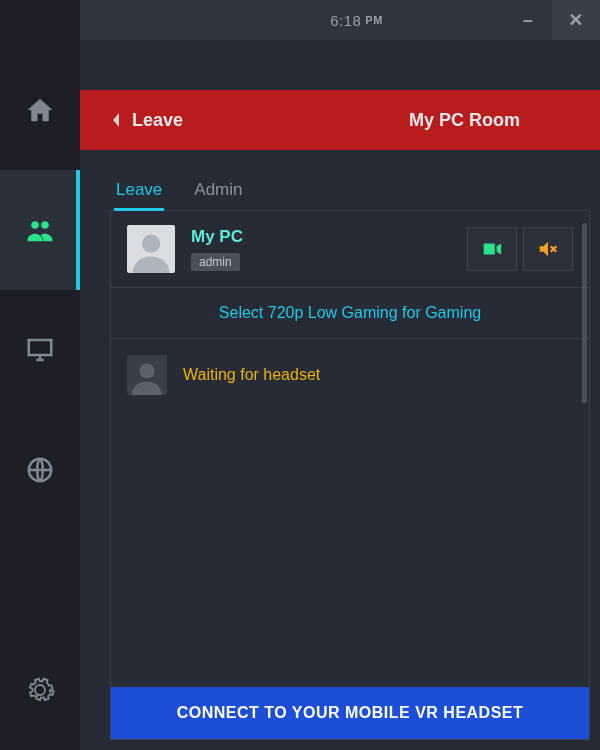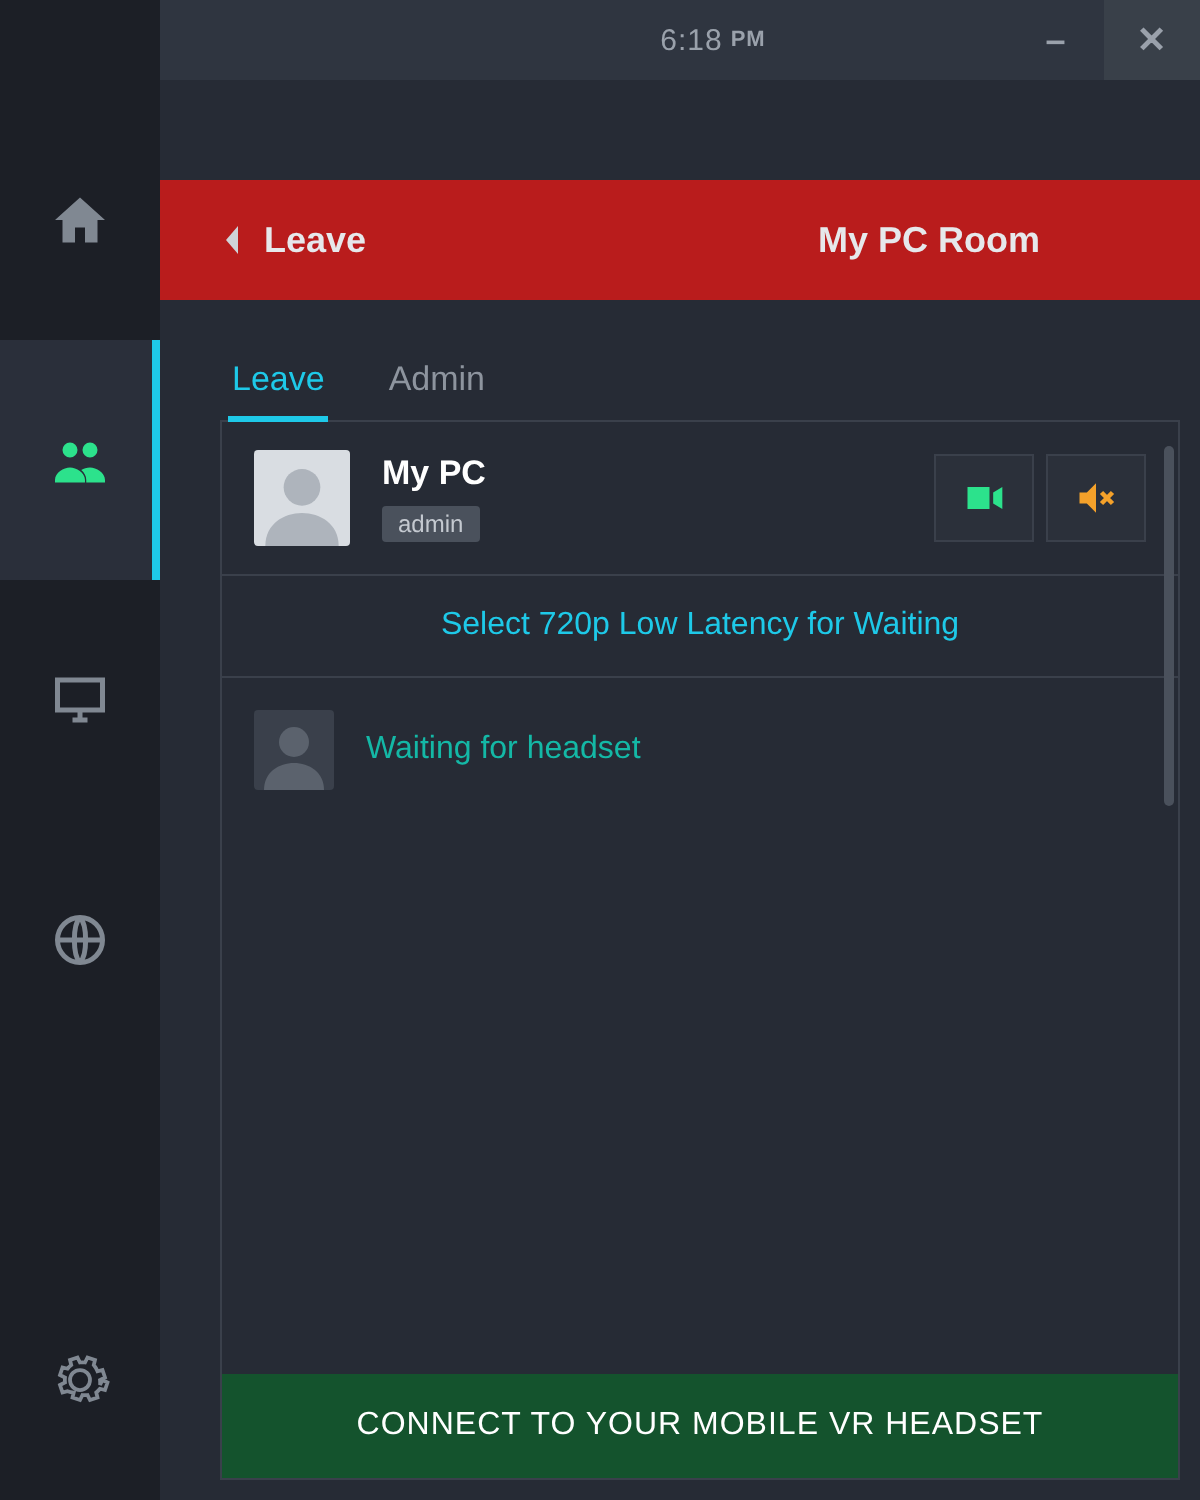--- a/index.html
+++ b/index.html
@@ -186,21 +186,21 @@
     margin-right: 16px;
     overflow: hidden;
   }
   .avatar svg { width: 44px; height: 44px; fill: #aeb4bc; }
   .avatar.small { width: 40px; height: 40px; }
   .avatar.small svg { width: 36px; height: 36px; }
   .avatar.dim { background: #3a404b; }
   .avatar.dim svg { fill: #5b626d; }
 
   .user-meta { display: flex; flex-direction: column; gap: 6px; }
-  .user-name { color: #ffffff; font-weight: 600; font-size: 17px; }
+  .user-name { color: #5eead4; font-weight: 600; font-size: 17px; }
   .role-badge {
     background: #4a515c;
     color: #c4c9d0;
     font-size: 12px;
     padding: 2px 8px;
     border-radius: 2px;
     width: fit-content;
   }
 
   .row-actions {
@@ -225,29 +225,29 @@
     color: #1ec9e8;
     font-size: 16px;
     border-bottom: 1px solid #3a404b;
     cursor: pointer;
   }
 
   .waiting-row {
     padding: 16px;
     display: flex;
     align-items: center;
-    color: #14b8a6;
+    color: #eab308;
     font-size: 16px;
   }
 
   .connect-btn {
     height: 52px;
-    background: #14532d;
+    background: #1d4ed8;
     color: #ffffff;
-    font-weight: 400;
+    font-weight: 700;
     font-size: 16px;
     letter-spacing: 0.5px;
     display: flex;
     align-items: center;
     justify-content: center;
     cursor: pointer;
     margin-top: auto;
   }
 </style>
 </head>
@@ -340,21 +340,21 @@
           </div>
           <div class="icon-btn">
             <svg viewBox="0 0 24 24">
                 <path fill="#f4a12a" d="M3 9h4l5-5v16l-5-5H3z"></path>
                 <path stroke="#f4a12a" stroke-width="2.5" d="M15 9l6 6M21 9l-6 6"></path>
               </svg>
           </div>
         </div>
       </div>
 
-      <div class="link-row">Select 720p Low Latency for Waiting</div>
+      <div class="link-row">Select 720p Low Gaming for Gaming</div>
 
       <div class="waiting-row">
         <div class="avatar small dim">
           <svg viewBox="0 0 24 24">
               <circle cx="12" cy="8" r="5"></circle>
               <path d="M2 24c0-6 5-9 10-9s10 3 10 9"></path>
             </svg>
         </div>
         <span>Waiting for headset</span>
       </div>

